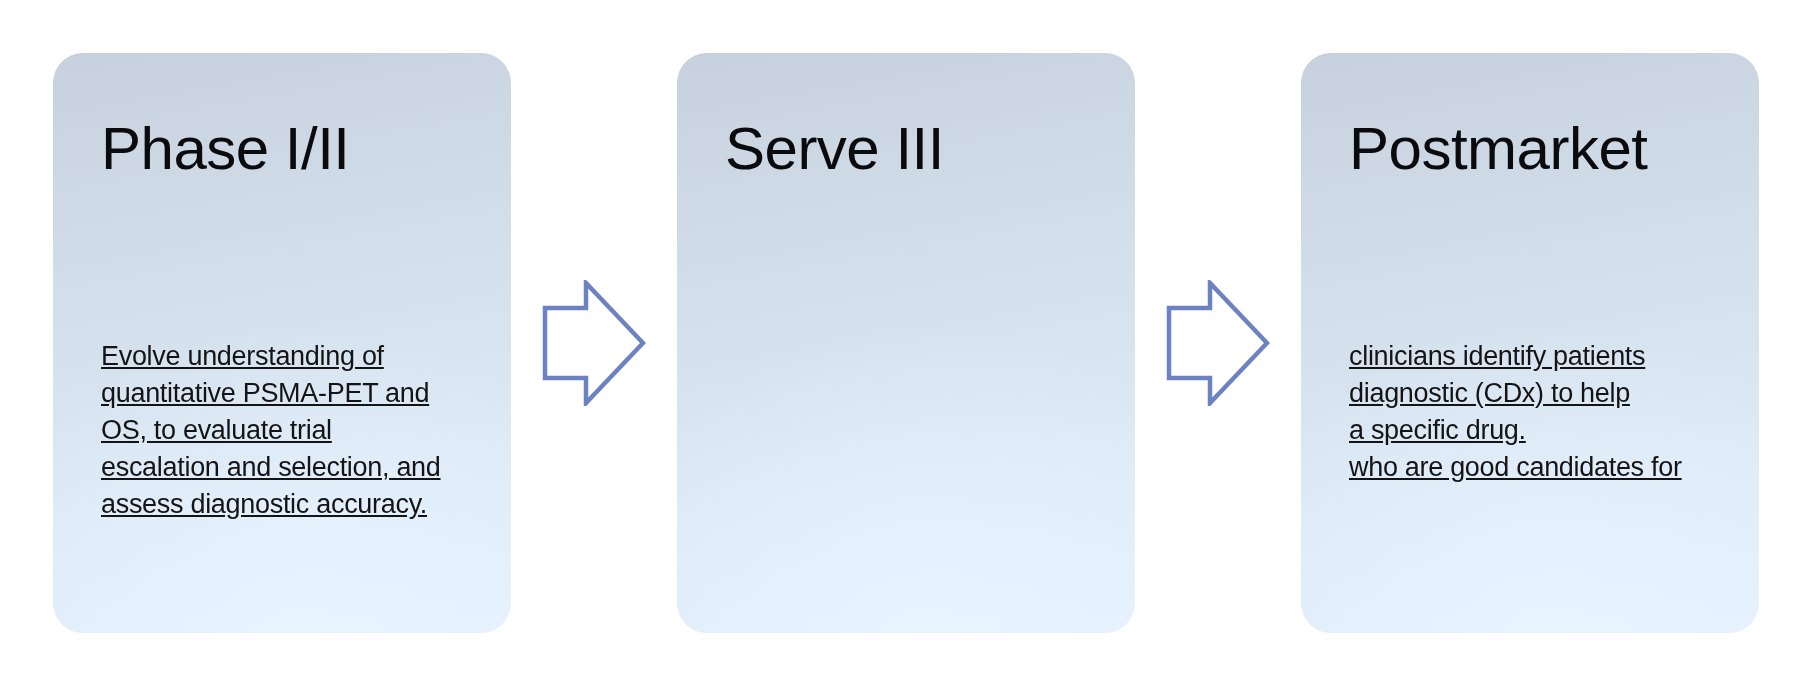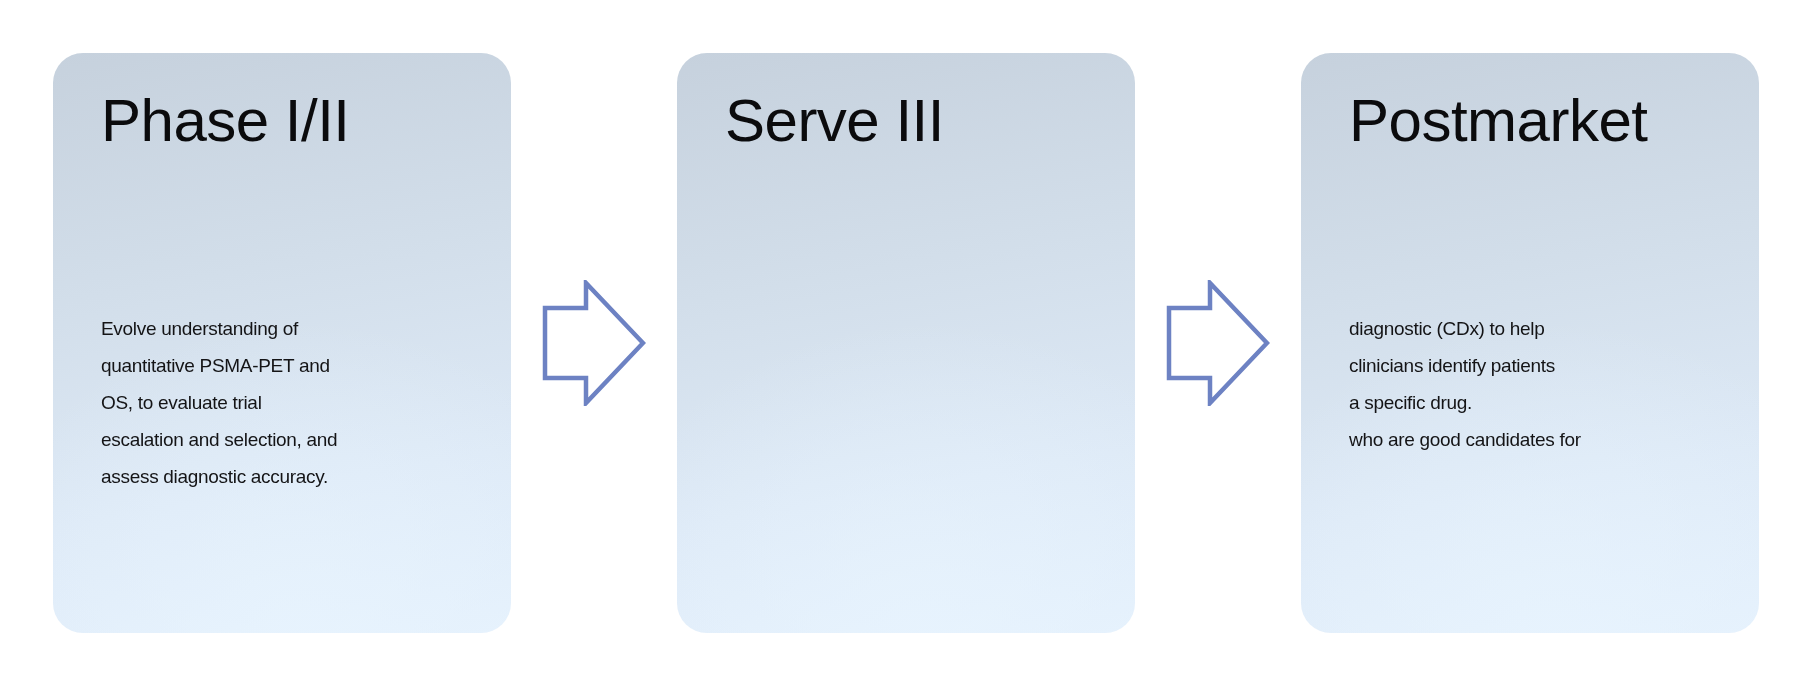--- a/index.html
+++ b/index.html
@@ -17,40 +17,41 @@
     height: 686px;
     display: flex;
     align-items: center;
     justify-content: center;
   }
   .card {
     width: 458px;
     height: 580px;
     flex: 0 0 auto;
     border-radius: 30px;
-    padding: 36px 48px;
+    padding: 64px 48px;
     background:
       radial-gradient(130% 95% at 55% 105%, rgba(232,244,254,0.85) 0%, rgba(232,244,254,0) 62%),
       linear-gradient(170deg, #c6d1dd 0%, #d2deea 38%, #dde9f6 72%, #e4f0fc 100%);
   }
   .card-title {
     margin: 0;
     font-size: 60px;
     line-height: 1.05;
     font-weight: 400;
     letter-spacing: -0.5px;
     color: #0b0b0d;
     white-space: nowrap;
   }
   .card-body {
     margin-top: 158px;
-    font-size: 19px;
+    font-size: 27px;
     line-height: 37px;
     letter-spacing: -0.3px;
     color: #141416;
+    text-decoration: underline;
   }
   .card-body .line {
     white-space: nowrap;
   }
   .flow-arrow {
     flex: 0 0 auto;
     margin: 0 31px;
     display: flex;
     align-items: center;
   }
@@ -84,20 +85,20 @@
 
   <div class="flow-arrow">
     <svg width="104" height="126" viewBox="-3 -3 104 126" aria-hidden="true">
       <polygon points="0,25 41,25 41,0 98,60 41,120 41,95 0,95" fill="#ffffff" stroke-width="4.5" stroke-linejoin="miter" stroke="#6d82c3"></polygon>
     </svg>
   </div>
 
   <section class="card">
     <h2 class="card-title">Postmarket</h2>
     <div class="card-body">
+        <div class="line">clinicians identify patients</div>
         <div class="line">diagnostic (CDx) to help</div>
-        <div class="line">clinicians identify patients</div>
         <div class="line">a specific drug.</div>
         <div class="line">who are good candidates for</div>
       </div>
   </section>
 
 </div>
 
 </body></html>

